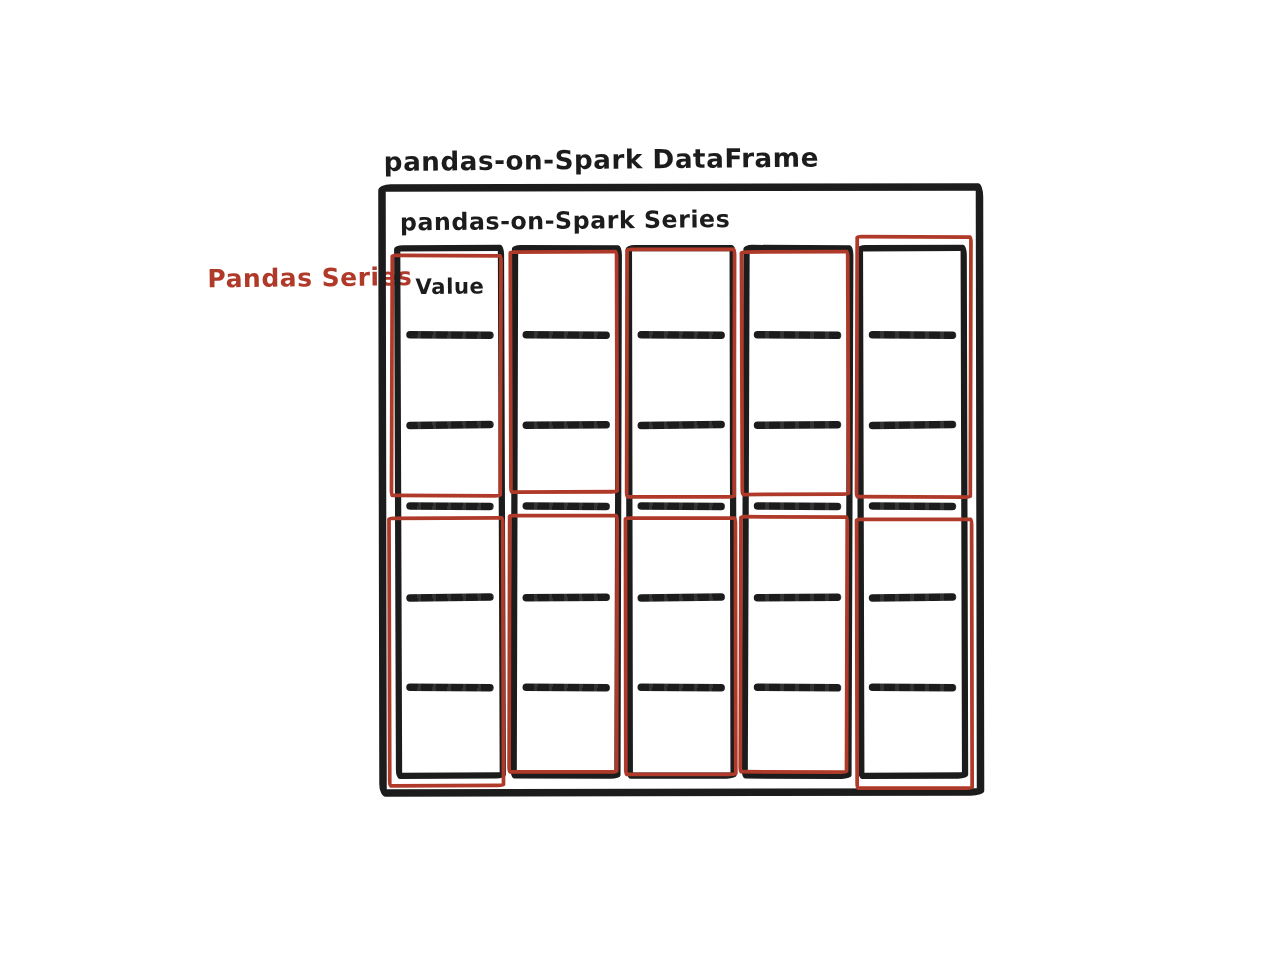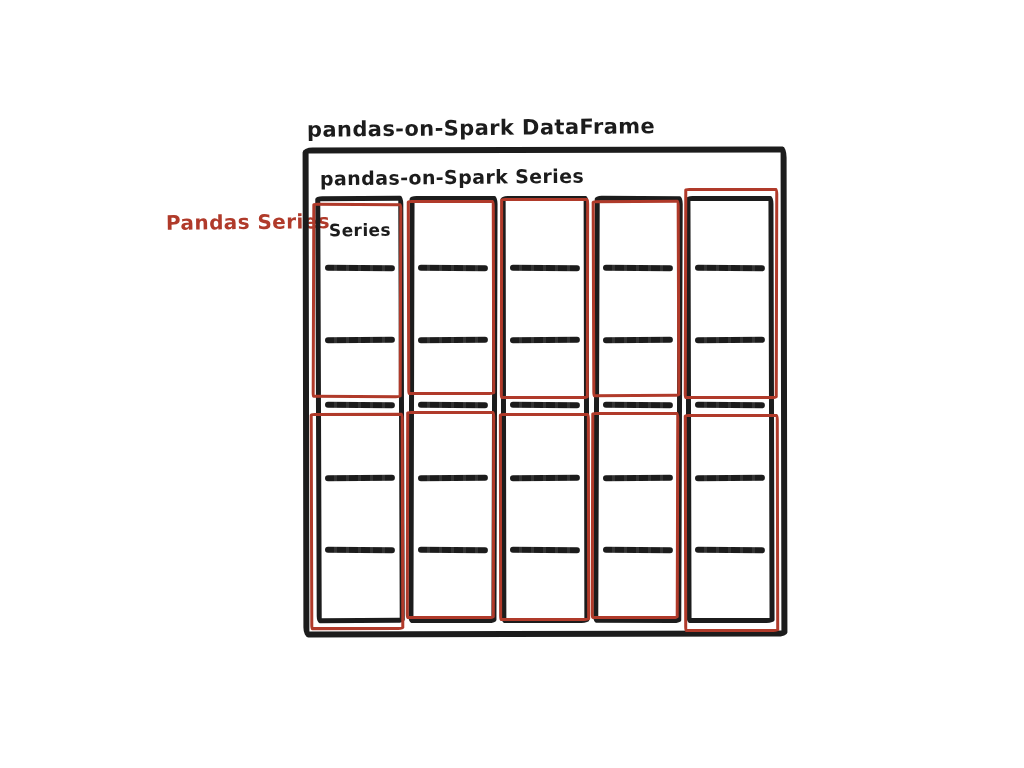--- a/index.html
+++ b/index.html
@@ -101,14 +101,14 @@
       <div class="redrect" style="left: 591px; top: 412px; width: 88px; height: 207px; transform: rotate(0.16deg);"></div>
       <div class="col" style="left: 686px; top: 196px; width: 88px; height: 427px; transform: rotate(-0.15deg);"></div>
       <div class="dash" style="left: 695px; top: 265px; width: 70px; transform: rotate(0.325deg);"></div>
       <div class="dash" style="left: 695px; top: 337px; width: 70px; transform: rotate(-0.575deg);"></div>
       <div class="dash" style="left: 695px; top: 402px; width: 70px; transform: rotate(0.325deg);"></div>
       <div class="dash" style="left: 695px; top: 475px; width: 70px; transform: rotate(-0.575deg);"></div>
       <div class="dash" style="left: 695px; top: 547px; width: 70px; transform: rotate(0.325deg);"></div>
       <div class="redrect" style="left: 684px; top: 188px; width: 94px; height: 211px; transform: rotate(0.15deg);"></div>
       <div class="redrect" style="left: 684px; top: 414px; width: 95px; height: 218px; transform: rotate(-0.12deg);"></div>
     </div>
-  <div class="value-label hand">Series</div>
+  <div class="value-label hand">Value</div>
 </div>
 
 </body></html>

